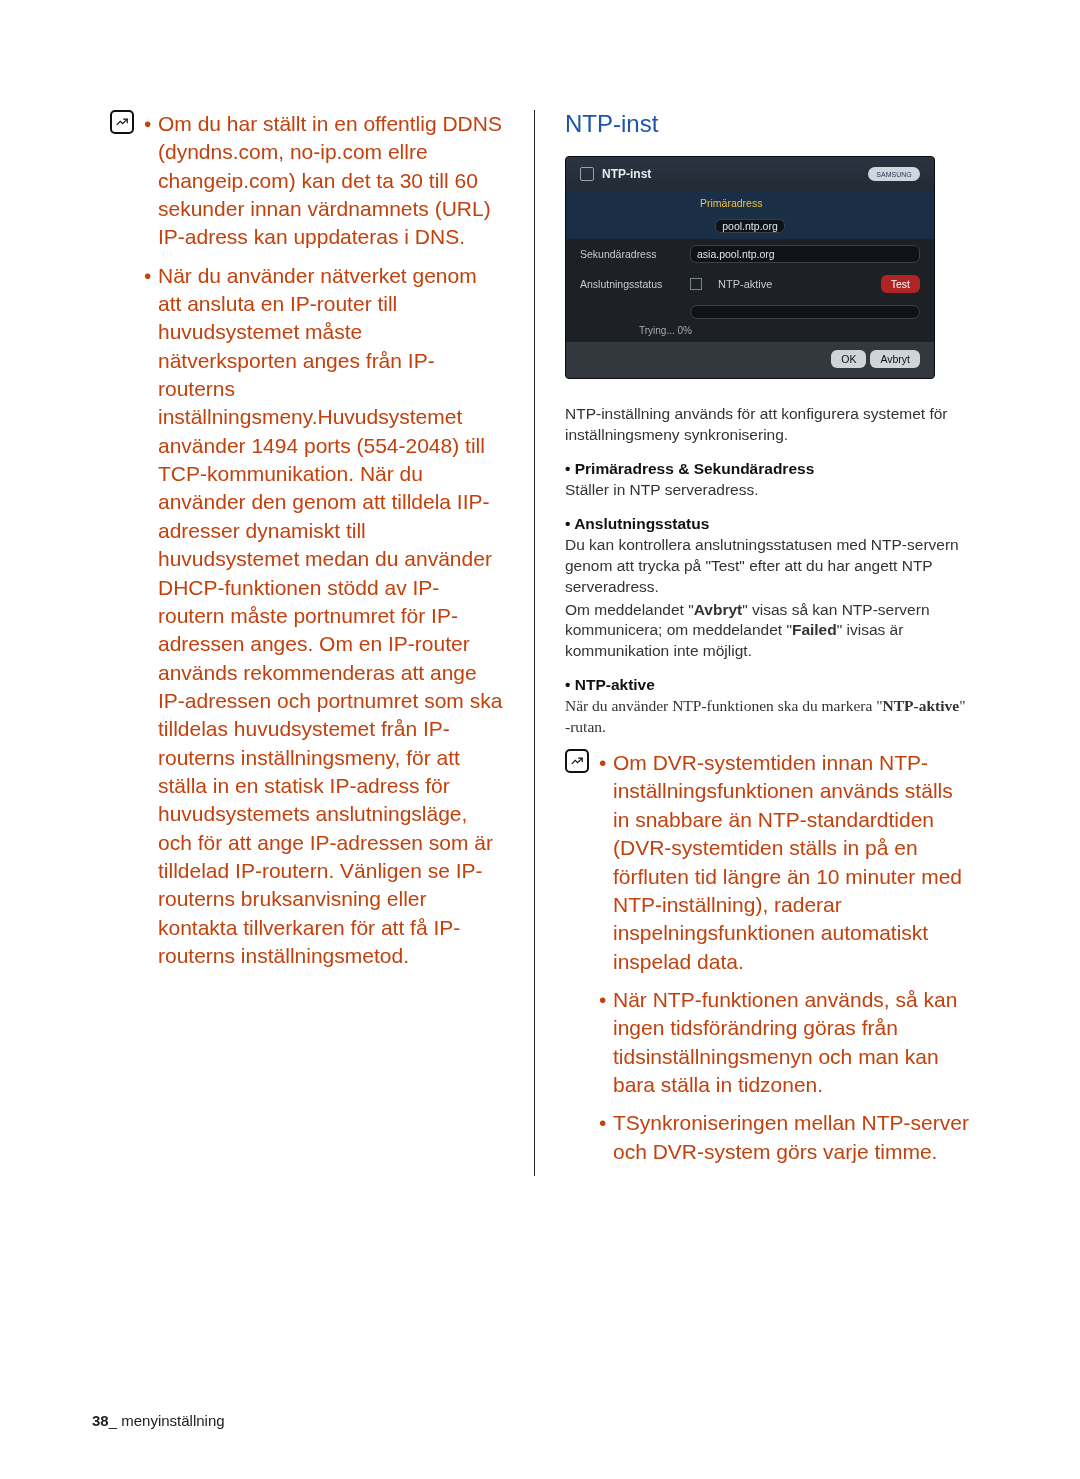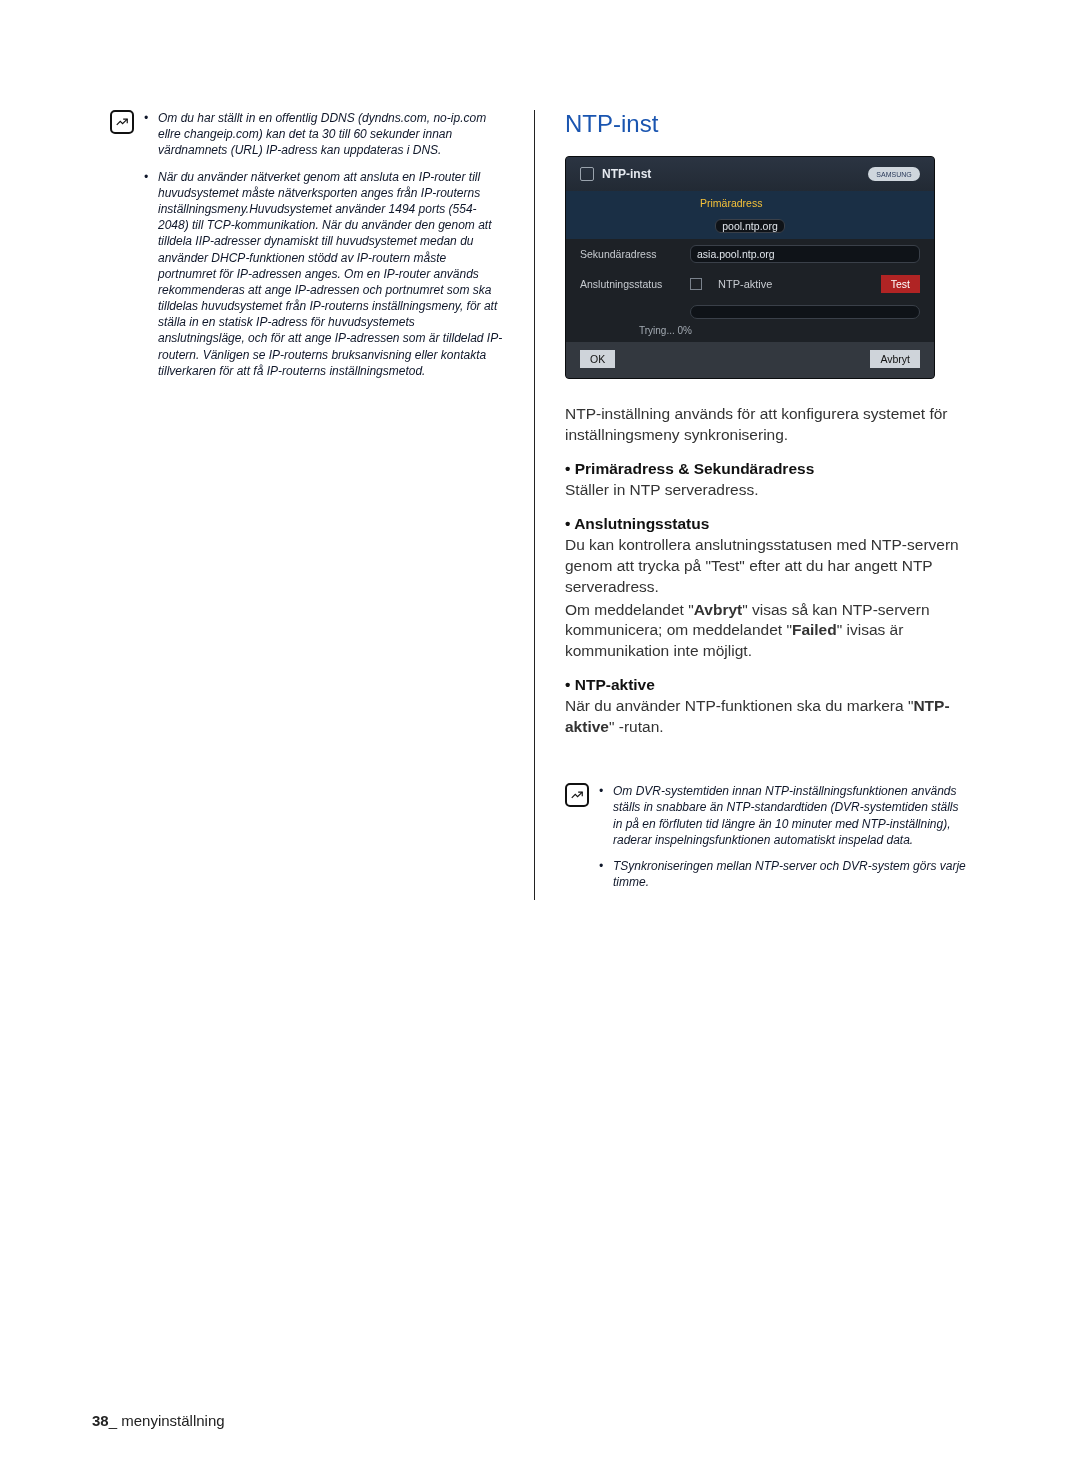--- a/index.html
+++ b/index.html
@@ -5,21 +5,21 @@
   * { box-sizing: border-box; margin: 0; padding: 0; }
   html, body { width: 1080px; height: 1479px; background: #fff; font-family: Arial, Helvetica, sans-serif; color: #222; }
   .page { width: 1080px; height: 1479px; padding: 110px 110px 40px 110px; position: relative; }
   .columns { display: flex; gap: 0; }
   .col-left { width: 425px; padding-right: 30px; border-right: 1px solid #222; }
   .col-right { width: 435px; padding-left: 30px; }
   .note-row { display: flex; align-items: flex-start; gap: 10px; }
   .note-icon { flex: 0 0 24px; height: 24px; border: 2px solid #111; border-radius: 5px; display:flex; align-items:center; justify-content:center; }
   .note-icon svg { width: 14px; height: 14px; }
   ul.bullets { list-style: none; padding-left: 0; }
-  ul.bullets > li { position: relative; padding-left: 14px; margin-bottom: 10px; font-size: 12px; line-height: 1.35; color: #0f172a; font-style: italic; }
+  ul.bullets > li { position: relative; padding-left: 14px; margin-bottom: 10px; font-size: 21px; line-height: 1.35; color: #c2410c; }
   ul.bullets > li::before { content: "•"; position: absolute; left: 0; top: 0; }
   h2.section-title { font-size: 24px; font-weight: 400; color: #1a55b0; margin-bottom: 18px; }
   .body-text { font-size: 15.5px; line-height: 1.35; color: #333; }
   .sub-head { font-size: 15.5px; font-weight: bold; color: #111; margin-top: 14px; }
   .sub-head::before { content: "• "; }
   .sub-body { font-size: 15.5px; line-height: 1.35; color: #333; margin-top: 2px; }
   .footnum { position: absolute; left: 92px; bottom: 50px; font-size: 15px; color: #222; }
   .footnum b { font-weight: bold; }
 
   
@@ -28,27 +28,27 @@
   .osd-title-left { display:flex; align-items:center; gap:8px; color:#e6eaf0; font-weight:bold; font-size:12px; }
   .osd-title-left .ico { width:14px; height:14px; border:1px solid #9aa3ad; border-radius:2px; }
   .osd-logo { width:52px; height:14px; background:#cfd6dd; border-radius:7px; font-size:7px; display:flex;align-items:center;justify-content:center;color:#2a3a5a;}
   .osd-body { padding: 0 0 6px 0; }
   .osd-row { display:flex; align-items:center; padding: 6px 14px; gap: 10px; }
   .osd-row.sel { background:#1a2f45;flex-direction:column; }
   .osd-label { width: 100px; font-size: 10.5px; }
   .osd-label.sel { color:#f5c23a; }
   .osd-input { flex:1; height:18px; background:#0f1318; border:1px solid #3a4049; border-radius:6px; padding:0 6px; display:flex; align-items:center; color:#dfe4ea; font-size:10.5px; }
   .osd-chk { width:12px;height:12px;border:1px solid #7a828c; margin-right:6px;}
-  .osd-btn { height:18px; padding:0 10px; display:flex;align-items:center; border-radius:0; font-size:10.5px; }
+  .osd-btn { height:18px; padding:0 10px; display:flex;align-items:center; border-radius:6px; font-size:10.5px; }
   .osd-btn.test { background:#b02424; color:#fff; }
   .osd-btn.ok { background:#cfd4da; color:#111; }
   .osd-btn.cancel { background:#cfd4da; color:#111; }
   .osd-progress { flex:1; height:14px; background:#0f1318; border:1px solid #3a4049; border-radius:7px; }
   .osd-status { font-size:10px; color:#a3aab2; padding-left:73px; }
-  .osd-buttons { display:flex; justify-content:space-between; gap:24px; padding: 8px 14px 10px; background:#33383f; }
+  .osd-buttons { display:flex; justify-content:flex-end; gap:4px; padding: 8px 14px 10px; background:#33383f; }
   .osd-footer { display:flex; align-items:center; justify-content:space-around; padding:10px 14px 12px; background:#1b1f25; border-top:1px solid #0d0f12;}
   .osd-f { display:flex; align-items:center; gap:6px; font-size:10.5px; color:#dfe4ea;}
   .osd-f .k { width:22px;height:12px;border:1px solid #9aa3ad;border-radius:2px; font-size:7px; display:flex;align-items:center;justify-content:center;}
   .osd-f .c { width:14px;height:14px;border:2px solid #9aa3ad;border-radius:50%; position:relative;}
 </style>
 </head>
 <body>
 
 <div class="page">
   <div class="columns">
@@ -114,33 +114,34 @@
       <p class="sub-head">Primäradress &amp; Sekundäradress</p>
       <p class="sub-body">Ställer in NTP serveradress.</p>
 
       <p class="sub-head">Anslutningsstatus</p>
       <p class="sub-body">Du kan kontrollera anslutningsstatusen med NTP-servern genom att trycka på "Test" efter att du har angett NTP serveradress.</p>
       <p class="sub-body">
         <span>Om meddelandet  "</span><b>Avbryt</b><span>" visas så kan NTP-servern kommunicera; om meddelandet "</span><b>Failed</b><span>" ivisas är kommunikation inte möjligt.</span>
       </p>
 
       <p class="sub-head">NTP-aktive</p>
-      <p class="sub-body" style="margin-bottom:45px;">
+      <p class="sub-body" style="margin-bottom:11px;font-family:Liberation Serif, serif;">
         <span>När du använder NTP-funktionen ska du markera "</span><b>NTP-aktive</b><span>" -rutan.</span>
       </p>
 
       <div class="note-row">
         <div class="note-icon">
           <svg viewBox="0 0 24 24" fill="none" stroke="#111" stroke-width="2">
               <path d="M3 17l6-6 4 4 8-8"></path>
               <path d="M14 7h7v7"></path>
             </svg>
         </div>
         <ul class="bullets" style="flex:1;">
           <li>Om DVR-systemtiden innan NTP-inställningsfunktionen används ställs in snabbare än NTP-standardtiden (DVR-systemtiden ställs in på en förfluten tid längre än 10 minuter med NTP-inställning), raderar inspelningsfunktionen automatiskt inspelad data.</li>
+          <li>När NTP-funktionen används, så kan ingen tidsförändring göras från tidsinställningsmenyn och man kan bara ställa in tidzonen.</li>
           <li>TSynkroniseringen mellan NTP-server och DVR-system görs varje timme.</li>
         </ul>
       </div>
     </div>
   </div>
 
   <div class="footnum">
     <b>38</b>_ <span>menyinställning</span>
   </div>
 </div>

